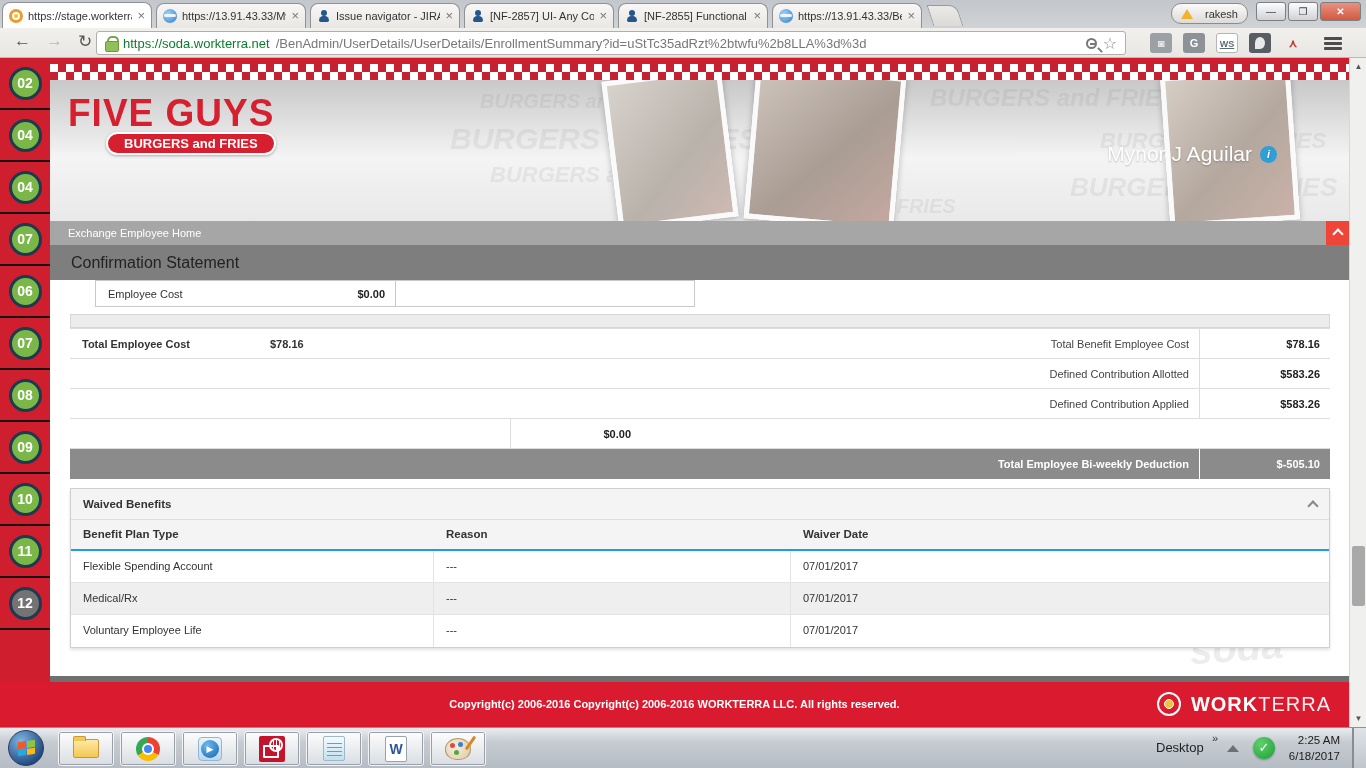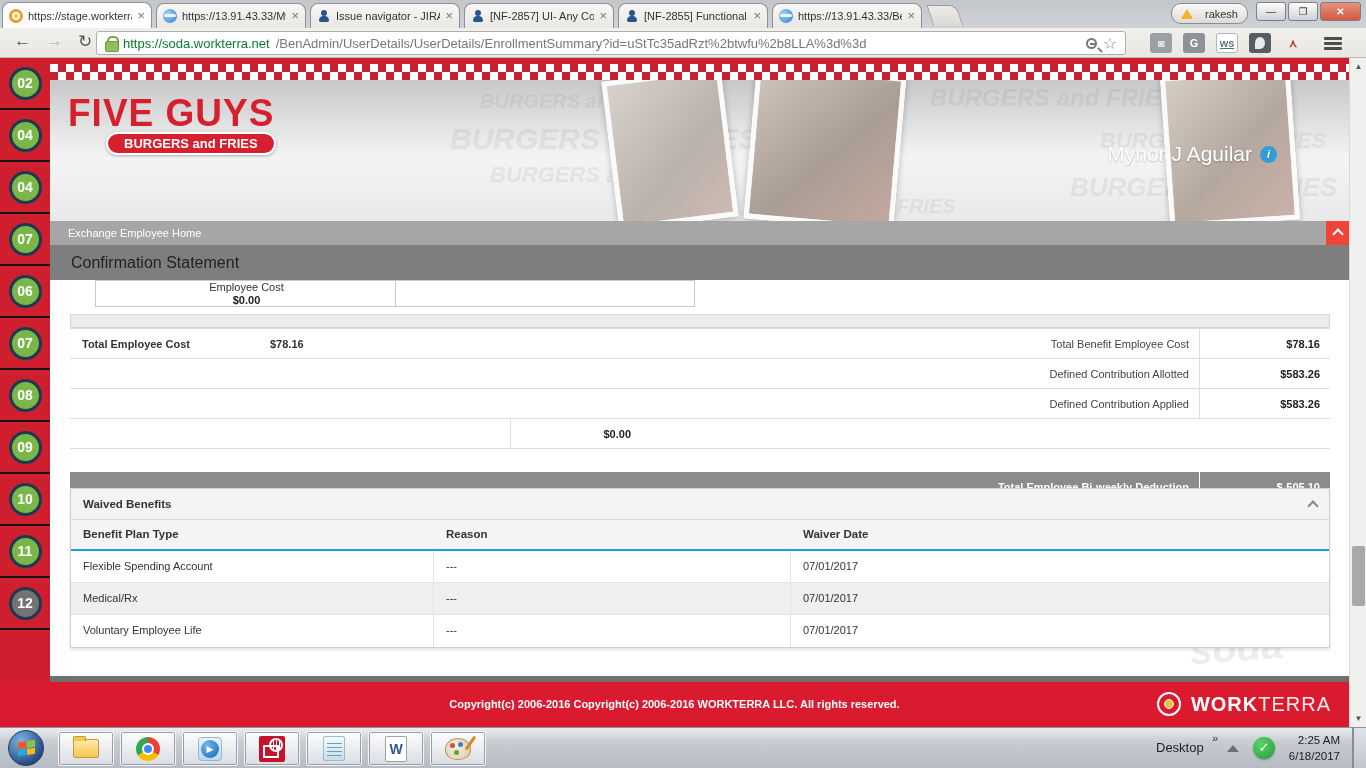--- a/index.html
+++ b/index.html
@@ -83,32 +83,32 @@
 
   #navbar { left:50px; top:163px; width:1299px; height:24px; background:#a6a6a6; color:#fff; font-size:11px; line-height:24px; padding-left:18px; }
   #collapse-btn { left:1326px; top:163px; width:23px; height:24px; background:#ef4438; color:#fff; text-align:center; z-index:4; }
   .chev-up { display:inline-block; width:8px; height:8px; border-top:2px solid #fff; border-right:2px solid #fff; transform:rotate(-45deg); margin-top:9px; }
   #pagetitle { left:50px; top:187px; width:1299px; height:35px; background:#7e7e7e; color:#222; font-size:16px; line-height:35px; padding-left:21px; }
 
   
   #content { left:50px; top:222px; width:1299px; height:454px; background:#fff; }
   .sketch { position:absolute; font-size:40px; font-style:italic; font-weight:bold; color:#ededed; }
   #emp-row { position:absolute; left:45px; top:0; width:600px; height:27px; border:1px solid #c9c9c9; display:flex; }
-  #emp-row .c1 { width:300px; border-right:1px solid #c9c9c9; display:flex; justify-content:space-between; align-items:center; padding:0 10px 0 12px;flex-direction:column; }
+  #emp-row .c1 { width:300px; border-right:1px solid #c9c9c9; display:flex; justify-content:space-between; align-items:center; padding:0 10px 0 12px; }
   #emp-row .l { font-size:11px; color:#333; }
   #emp-row .v { font-size:11px; font-weight:bold; color:#222; }
   #grayband { position:absolute; left:20px; top:34px; width:1260px; height:14px; background:#ececec; border:1px solid #d7d7d7; }
   #totals { position:absolute; left:20px; top:48px; width:1260px; border-top:1px solid #ddd; }
   .trow { position:relative; height:30px; border-bottom:1px solid #ddd; display:flex; align-items:center; }
   .trow .ll { width:200px; padding-left:12px; font-size:11px; font-weight:bold; color:#333; }
   .trow .lv { width:240px; font-size:11px; font-weight:bold; color:#333; }
   .trow .rl { flex:1; text-align:right; padding-right:10px; font-size:11px; color:#444; }
   .trow .sep { width:1px; height:100%; background:#ddd; }
   .trow .rv { width:130px; text-align:right; padding-right:10px; font-size:11px; font-weight:bold; color:#222; }
-  .trow.grand { background:#8b8b8b; border-bottom:none;margin-top:23px; }
+  .trow.grand { background:#8b8b8b; border-bottom:none; }
   .trow.grand .rl { color:#fff; font-weight:bold; }
   .trow.grand .sep { background:#fff; }
   .trow.grand .rv { color:#fff; }
 
   #waived { position:absolute; left:20px; top:208px; width:1260px; border:1px solid #cfcfcf; background:#fff; box-shadow:0 2px 3px rgba(0,0,0,.12); }
   #waived-head { height:31px; background:#f4f4f4; border-bottom:1px solid #ddd; display:flex; align-items:center; padding:0 12px; }
   #waived-title { font-size:11.5px; font-weight:bold; color:#333; flex:1; }
   .chev-up-gray { width:8px; height:8px; border-top:2px solid #888; border-right:2px solid #888; transform:rotate(-45deg); margin-top:4px; }
   .wcols { height:31px; background:#f4f4f4; border-bottom:2px solid #1e9be9; display:flex; }
   .wcols div { font-size:11.5px; font-weight:bold; color:#333; padding:8px 0 0 12px; }

